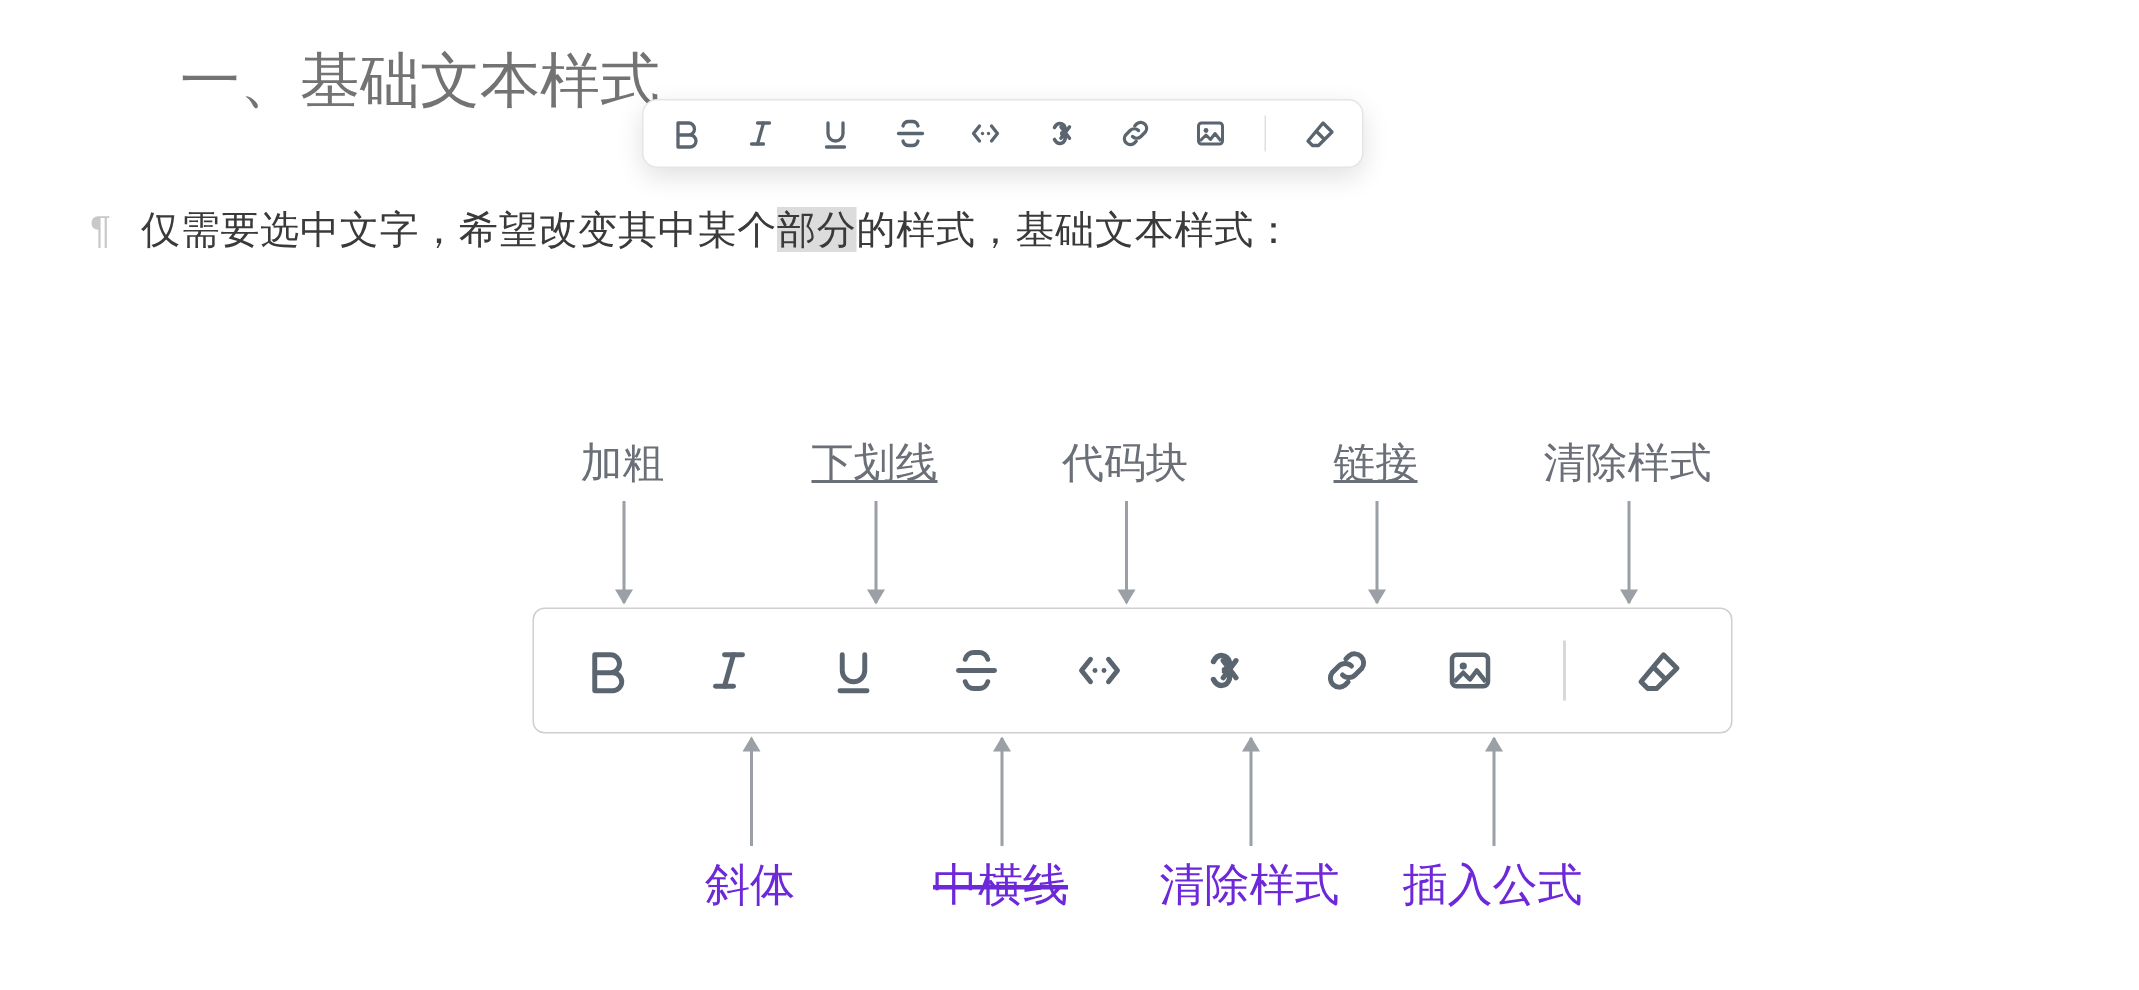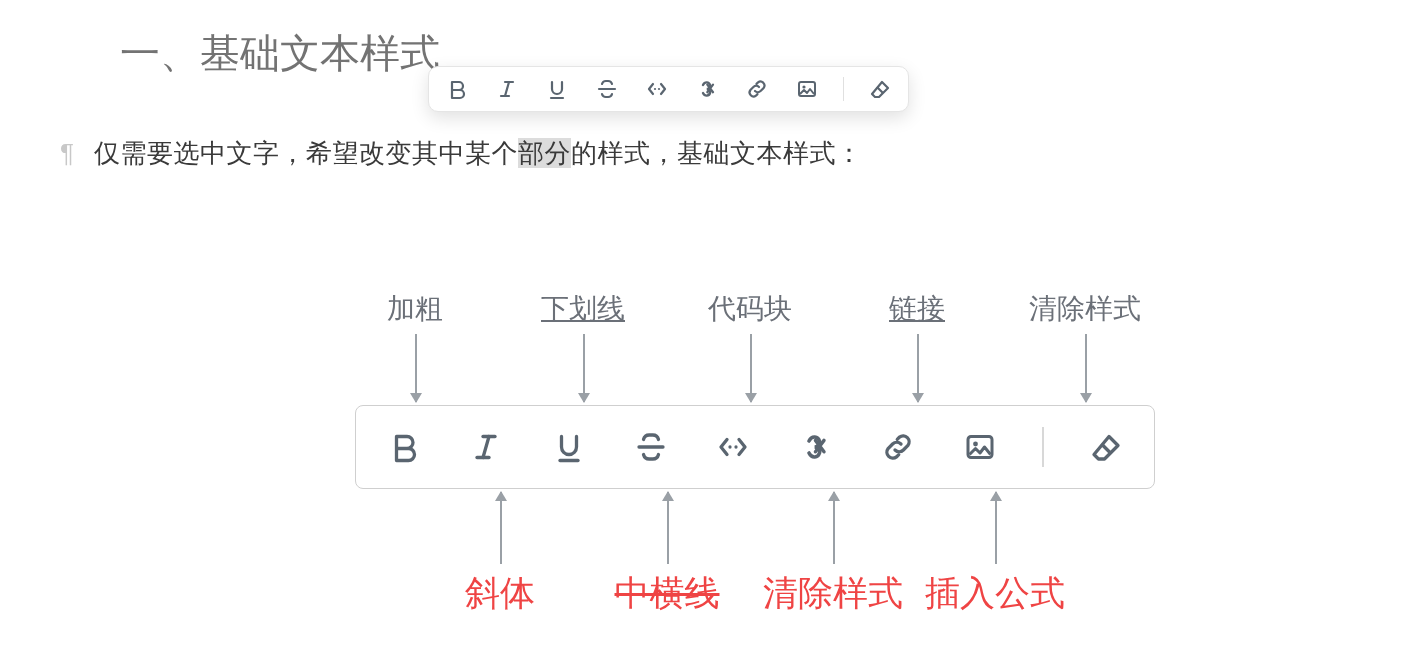--- a/index.html
+++ b/index.html
@@ -151,22 +151,22 @@
   
   .bot-labels {
     position: absolute;
     top: 280px;
     left: 0;
     width: 100%;
   }
   .blabel {
     position: absolute;
     top: 0;
-    font-size: 35px;
-    color: #ef4444;
+    font-size: 30px;
+    color: #6d28d9;
     white-space: nowrap;
     transform: translateX(-50%);
   }
   .blabel.strike { text-decoration: line-through; font-family: Liberation Serif, serif; }
 
 </style>
 </head>
 <body>
 
 <svg width="0" height="0" style="position:absolute">

